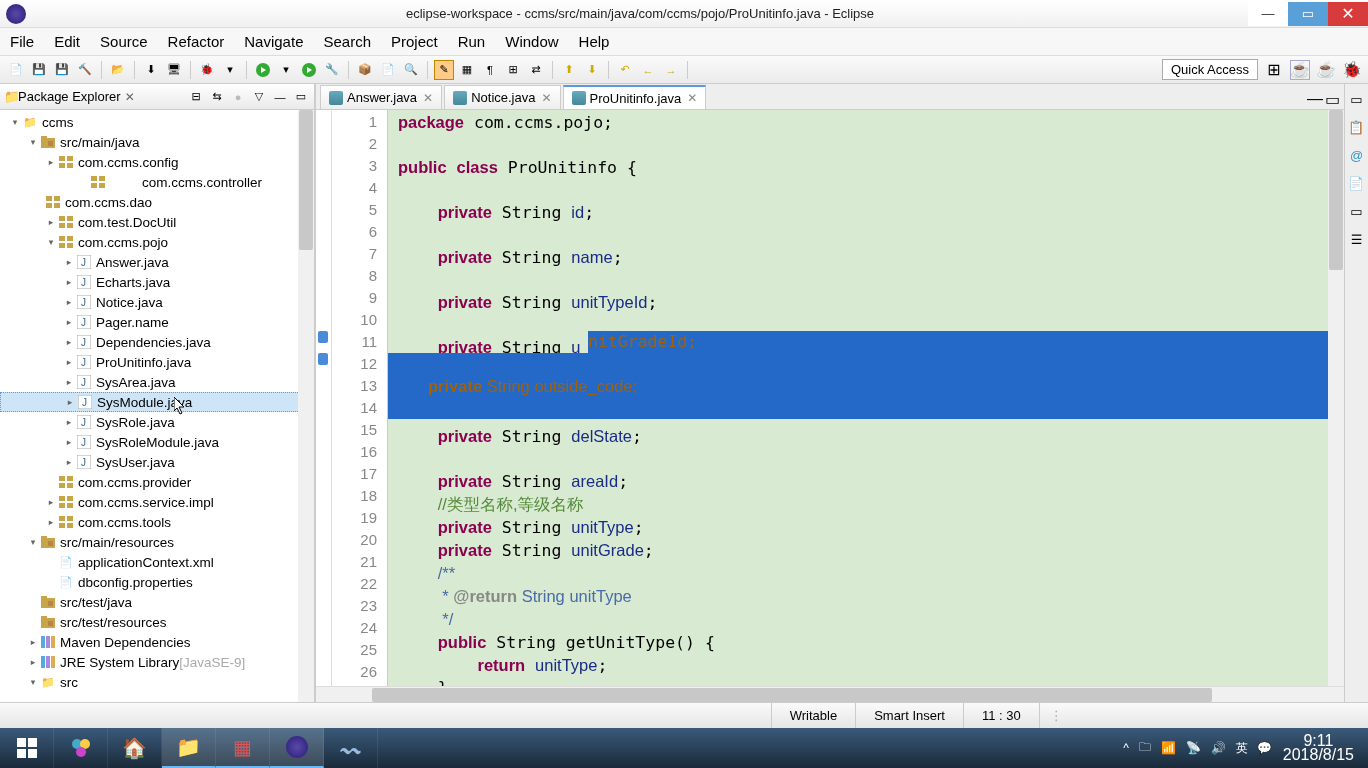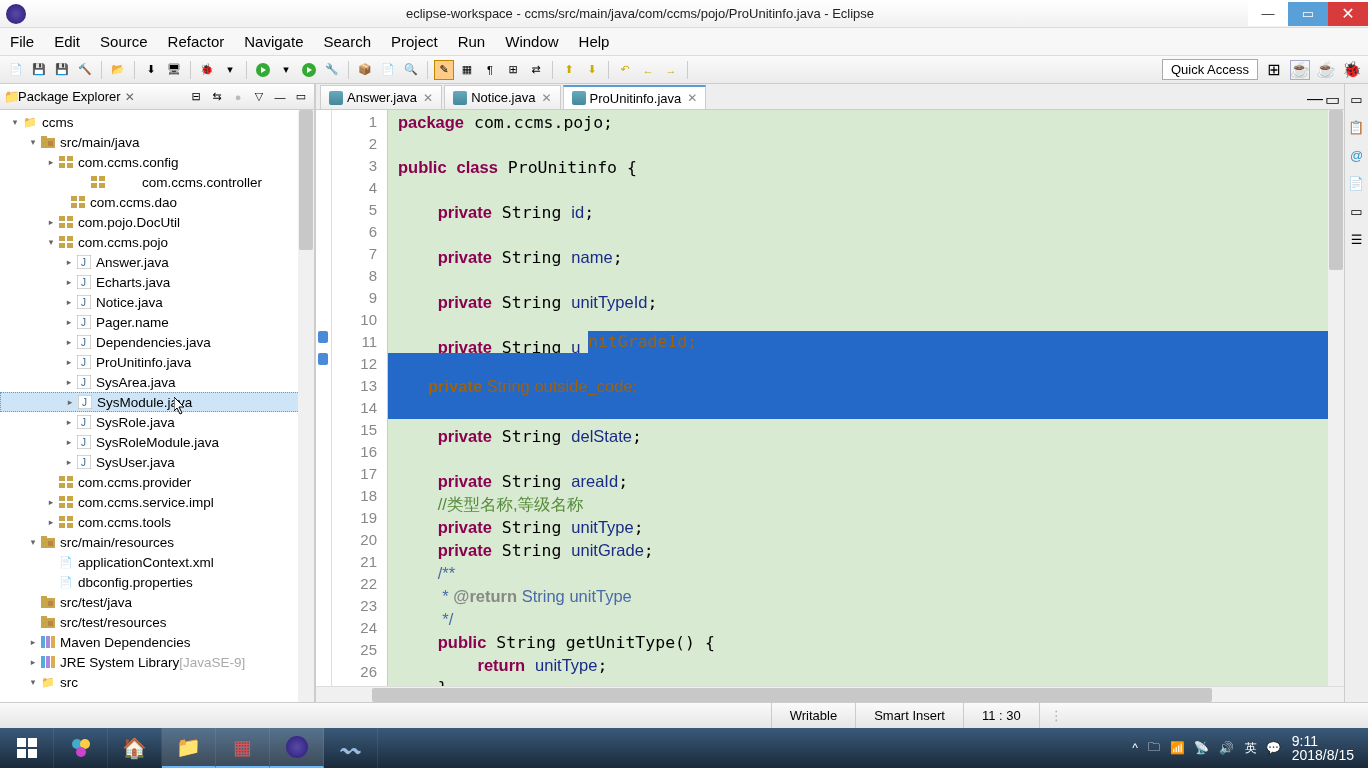--- a/index.html
+++ b/index.html
@@ -62,21 +62,21 @@
 .hscroll { height:16px; background:#f0f0f0; border-top:1px solid #ddd; position:relative; }
 .hscroll .hthumb { position:absolute; top:1px; height:14px; background:#c8c8c8; border-radius:2px; }
 .rightstrip { width:24px; background:#eee; border-left:1px solid #ccc; display:flex; flex-direction:column; align-items:center; padding-top:6px; gap:10px; }
 .rightstrip .ricon { width:18px; height:18px; font-size:13px; display:flex; align-items:center; justify-content:center; }
 .statusbar { height:26px; background:linear-gradient(#fafafa,#e6e6e6); border-top:1px solid #ccc; display:flex; align-items:center; font-size:13px; }
 .statusbar .cell { padding:8px 18px; border-left:1px solid #ccc; height:100%; display:flex; align-items:center; }
 .taskbar { height:40px; background:linear-gradient(#3a5a7a,#1a2a3a); display:flex; align-items:center; }
 .taskbtn { width:54px; height:40px; display:flex; align-items:center; justify-content:center; font-size:20px; color:#fff; border-right:1px solid rgba(255,255,255,.08); }
 .taskbtn.active { background:rgba(255,255,255,.15); border-bottom:2px solid #6ab8f8; }
 .tray { margin-left:auto; display:flex; align-items:center; color:#fff; font-size:12px; padding-right:8px; gap:10px; }
-.tray .clock { text-align:left; line-height:14px; font-size:14px; padding-right:6px; }
+.tray .clock { text-align:center; line-height:14px; font-size:16px; padding-right:6px; }
 .cursor-arrow { position:absolute; width:12px; height:18px; z-index:50; pointer-events:none; }
 .markerbar { width:16px; background:#fff; border-right:1px solid #ddd; position:relative; }
 .markerbar .mblue { position:absolute; left:2px; width:10px; height:12px; background:#4a8ad8; border-radius:2px; }
 .muted { color:#aaa; }
 </style>
 </head>
 <body>
 
 <div class="titlebar">
   <div class="icon"></div>
@@ -204,21 +204,21 @@
           <span class="ticon pkgicon">
             <svg width="14" height="12" viewBox="0 0 14 12">
               <rect x="0" y="0" width="6" height="5" fill="#c9a54a"></rect>
               <rect x="8" y="0" width="6" height="5" fill="#c9a54a"></rect>
               <rect x="0" y="7" width="6" height="5" fill="#c9a54a"></rect>
               <rect x="8" y="7" width="6" height="5" fill="#c9a54a"></rect>
             </svg>
           </span>
           <span>com.ccms.controller</span>
         </div>
-        <div class="tnode" style="padding-left: 56px;">
+        <div class="tnode" style="padding-left: 31px;">
           <span class="tw"></span>
           <span class="ticon pkgicon">
             <svg width="14" height="12" viewBox="0 0 14 12">
               <rect x="0" y="0" width="6" height="5" fill="#c9a54a"></rect>
               <rect x="8" y="0" width="6" height="5" fill="#c9a54a"></rect>
               <rect x="0" y="7" width="6" height="5" fill="#c9a54a"></rect>
               <rect x="8" y="7" width="6" height="5" fill="#c9a54a"></rect>
             </svg>
           </span>
           <span>com.ccms.dao</span>
@@ -226,21 +226,21 @@
         <div class="tnode" style="padding-left: 44px;">
           <span class="tw">▸</span>
           <span class="ticon pkgicon">
             <svg width="14" height="12" viewBox="0 0 14 12">
               <rect x="0" y="0" width="6" height="5" fill="#c9a54a"></rect>
               <rect x="8" y="0" width="6" height="5" fill="#c9a54a"></rect>
               <rect x="0" y="7" width="6" height="5" fill="#c9a54a"></rect>
               <rect x="8" y="7" width="6" height="5" fill="#c9a54a"></rect>
             </svg>
           </span>
-          <span>com.pojo.DocUtil</span>
+          <span>com.test.DocUtil</span>
         </div>
         <div class="tnode" style="padding-left: 44px;">
           <span class="tw">▾</span>
           <span class="ticon pkgicon">
             <svg width="14" height="12" viewBox="0 0 14 12">
               <rect x="0" y="0" width="6" height="5" fill="#c9a54a"></rect>
               <rect x="8" y="0" width="6" height="5" fill="#c9a54a"></rect>
               <rect x="0" y="7" width="6" height="5" fill="#c9a54a"></rect>
               <rect x="8" y="7" width="6" height="5" fill="#c9a54a"></rect>
             </svg>

